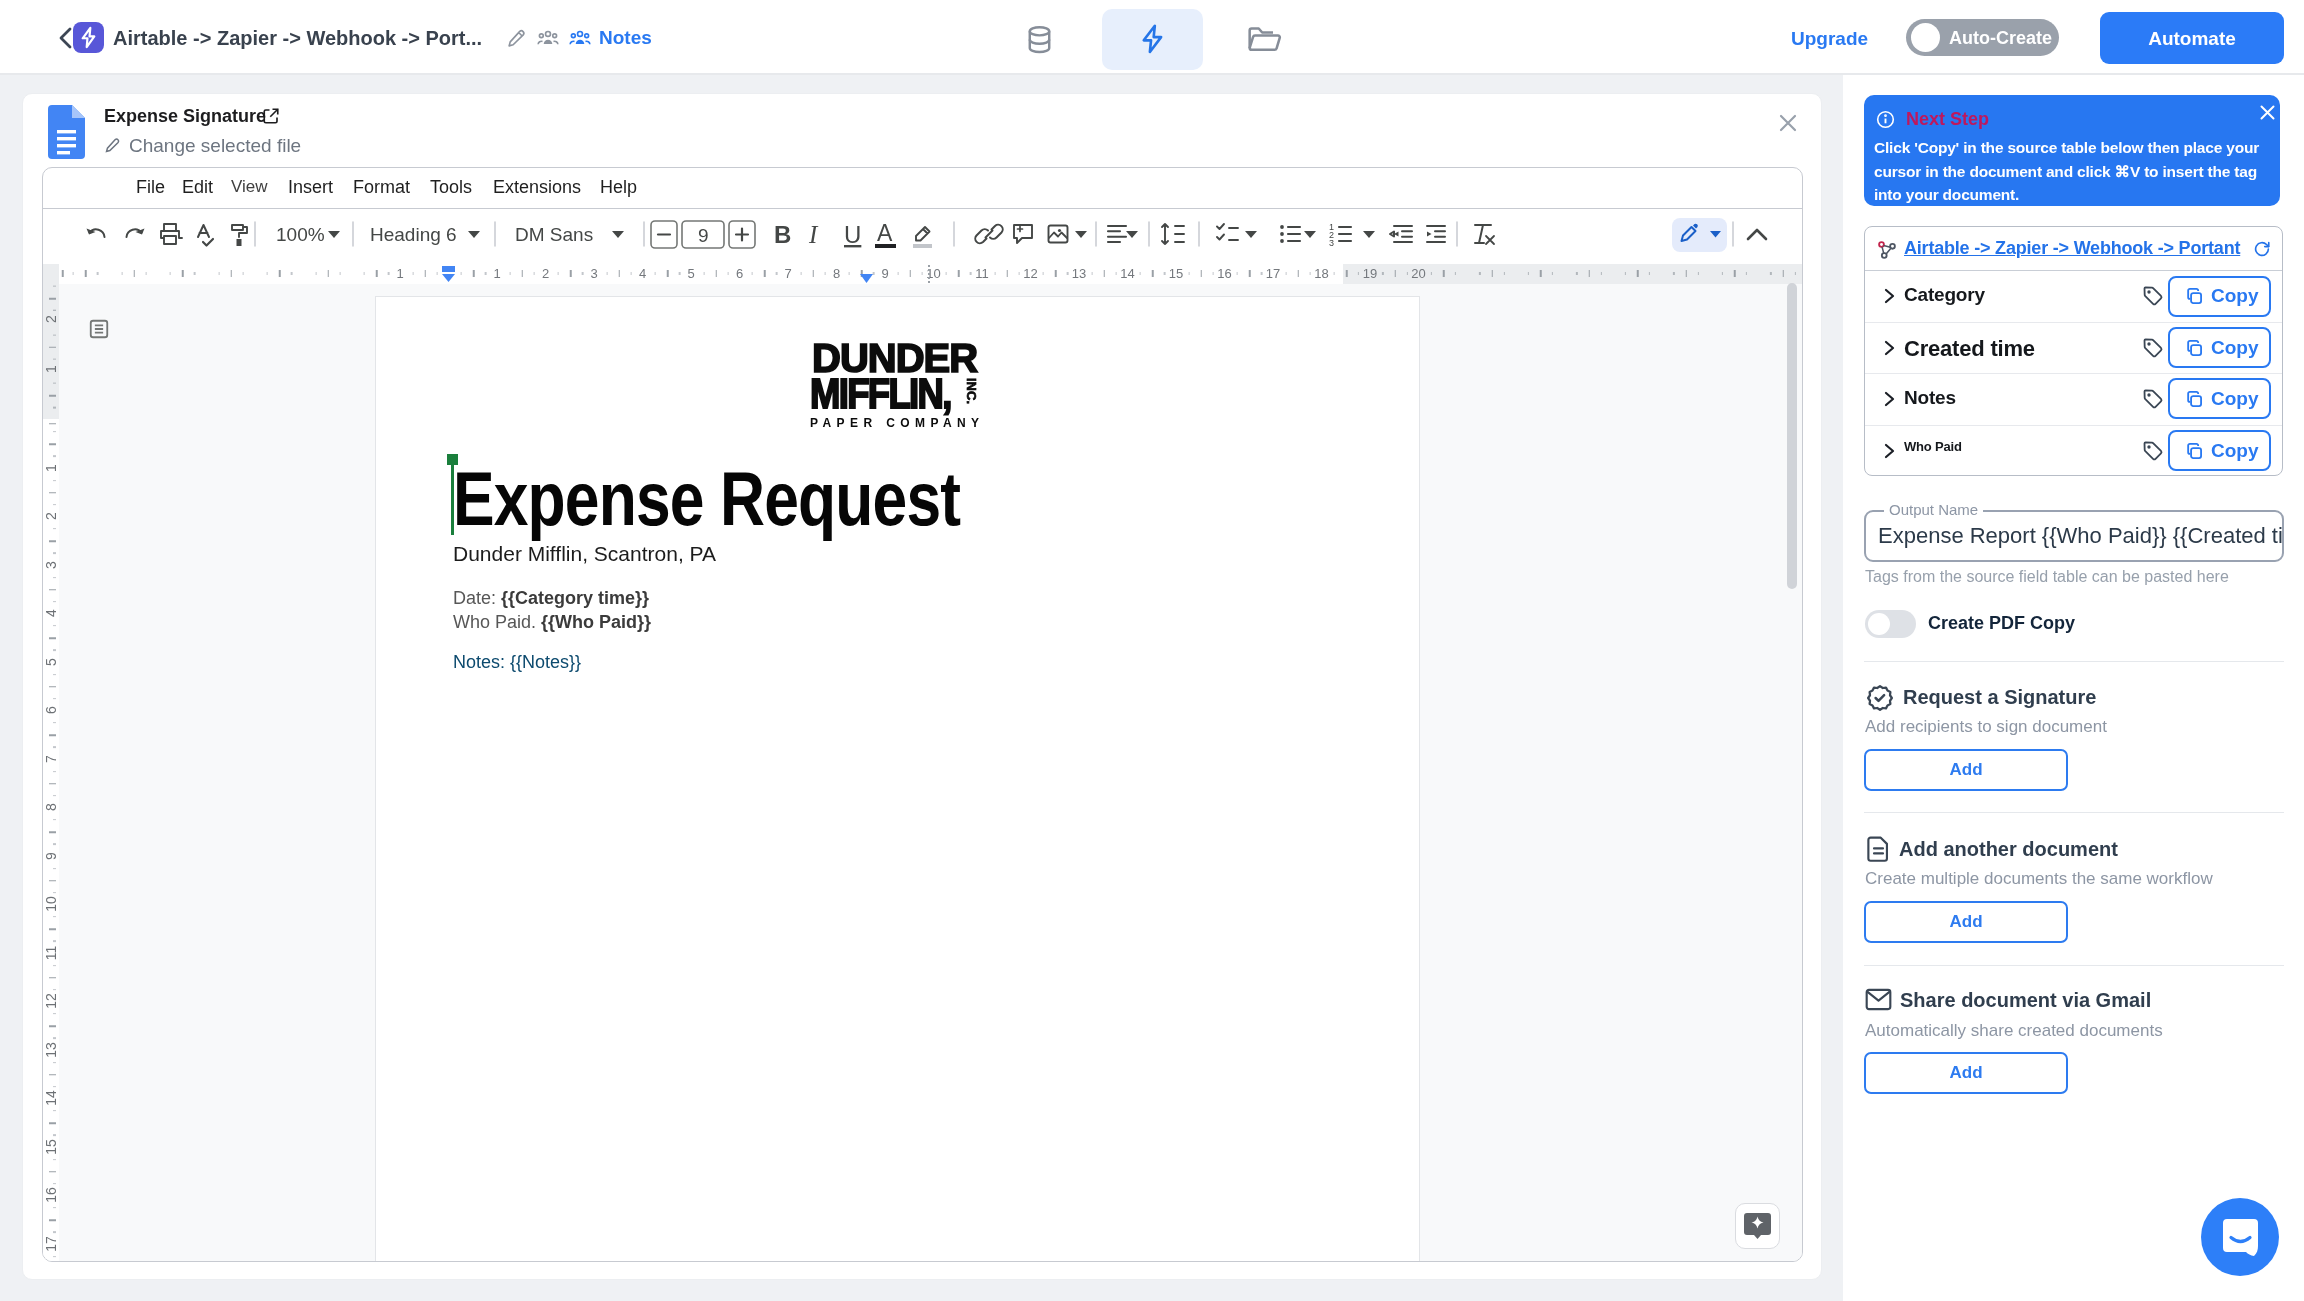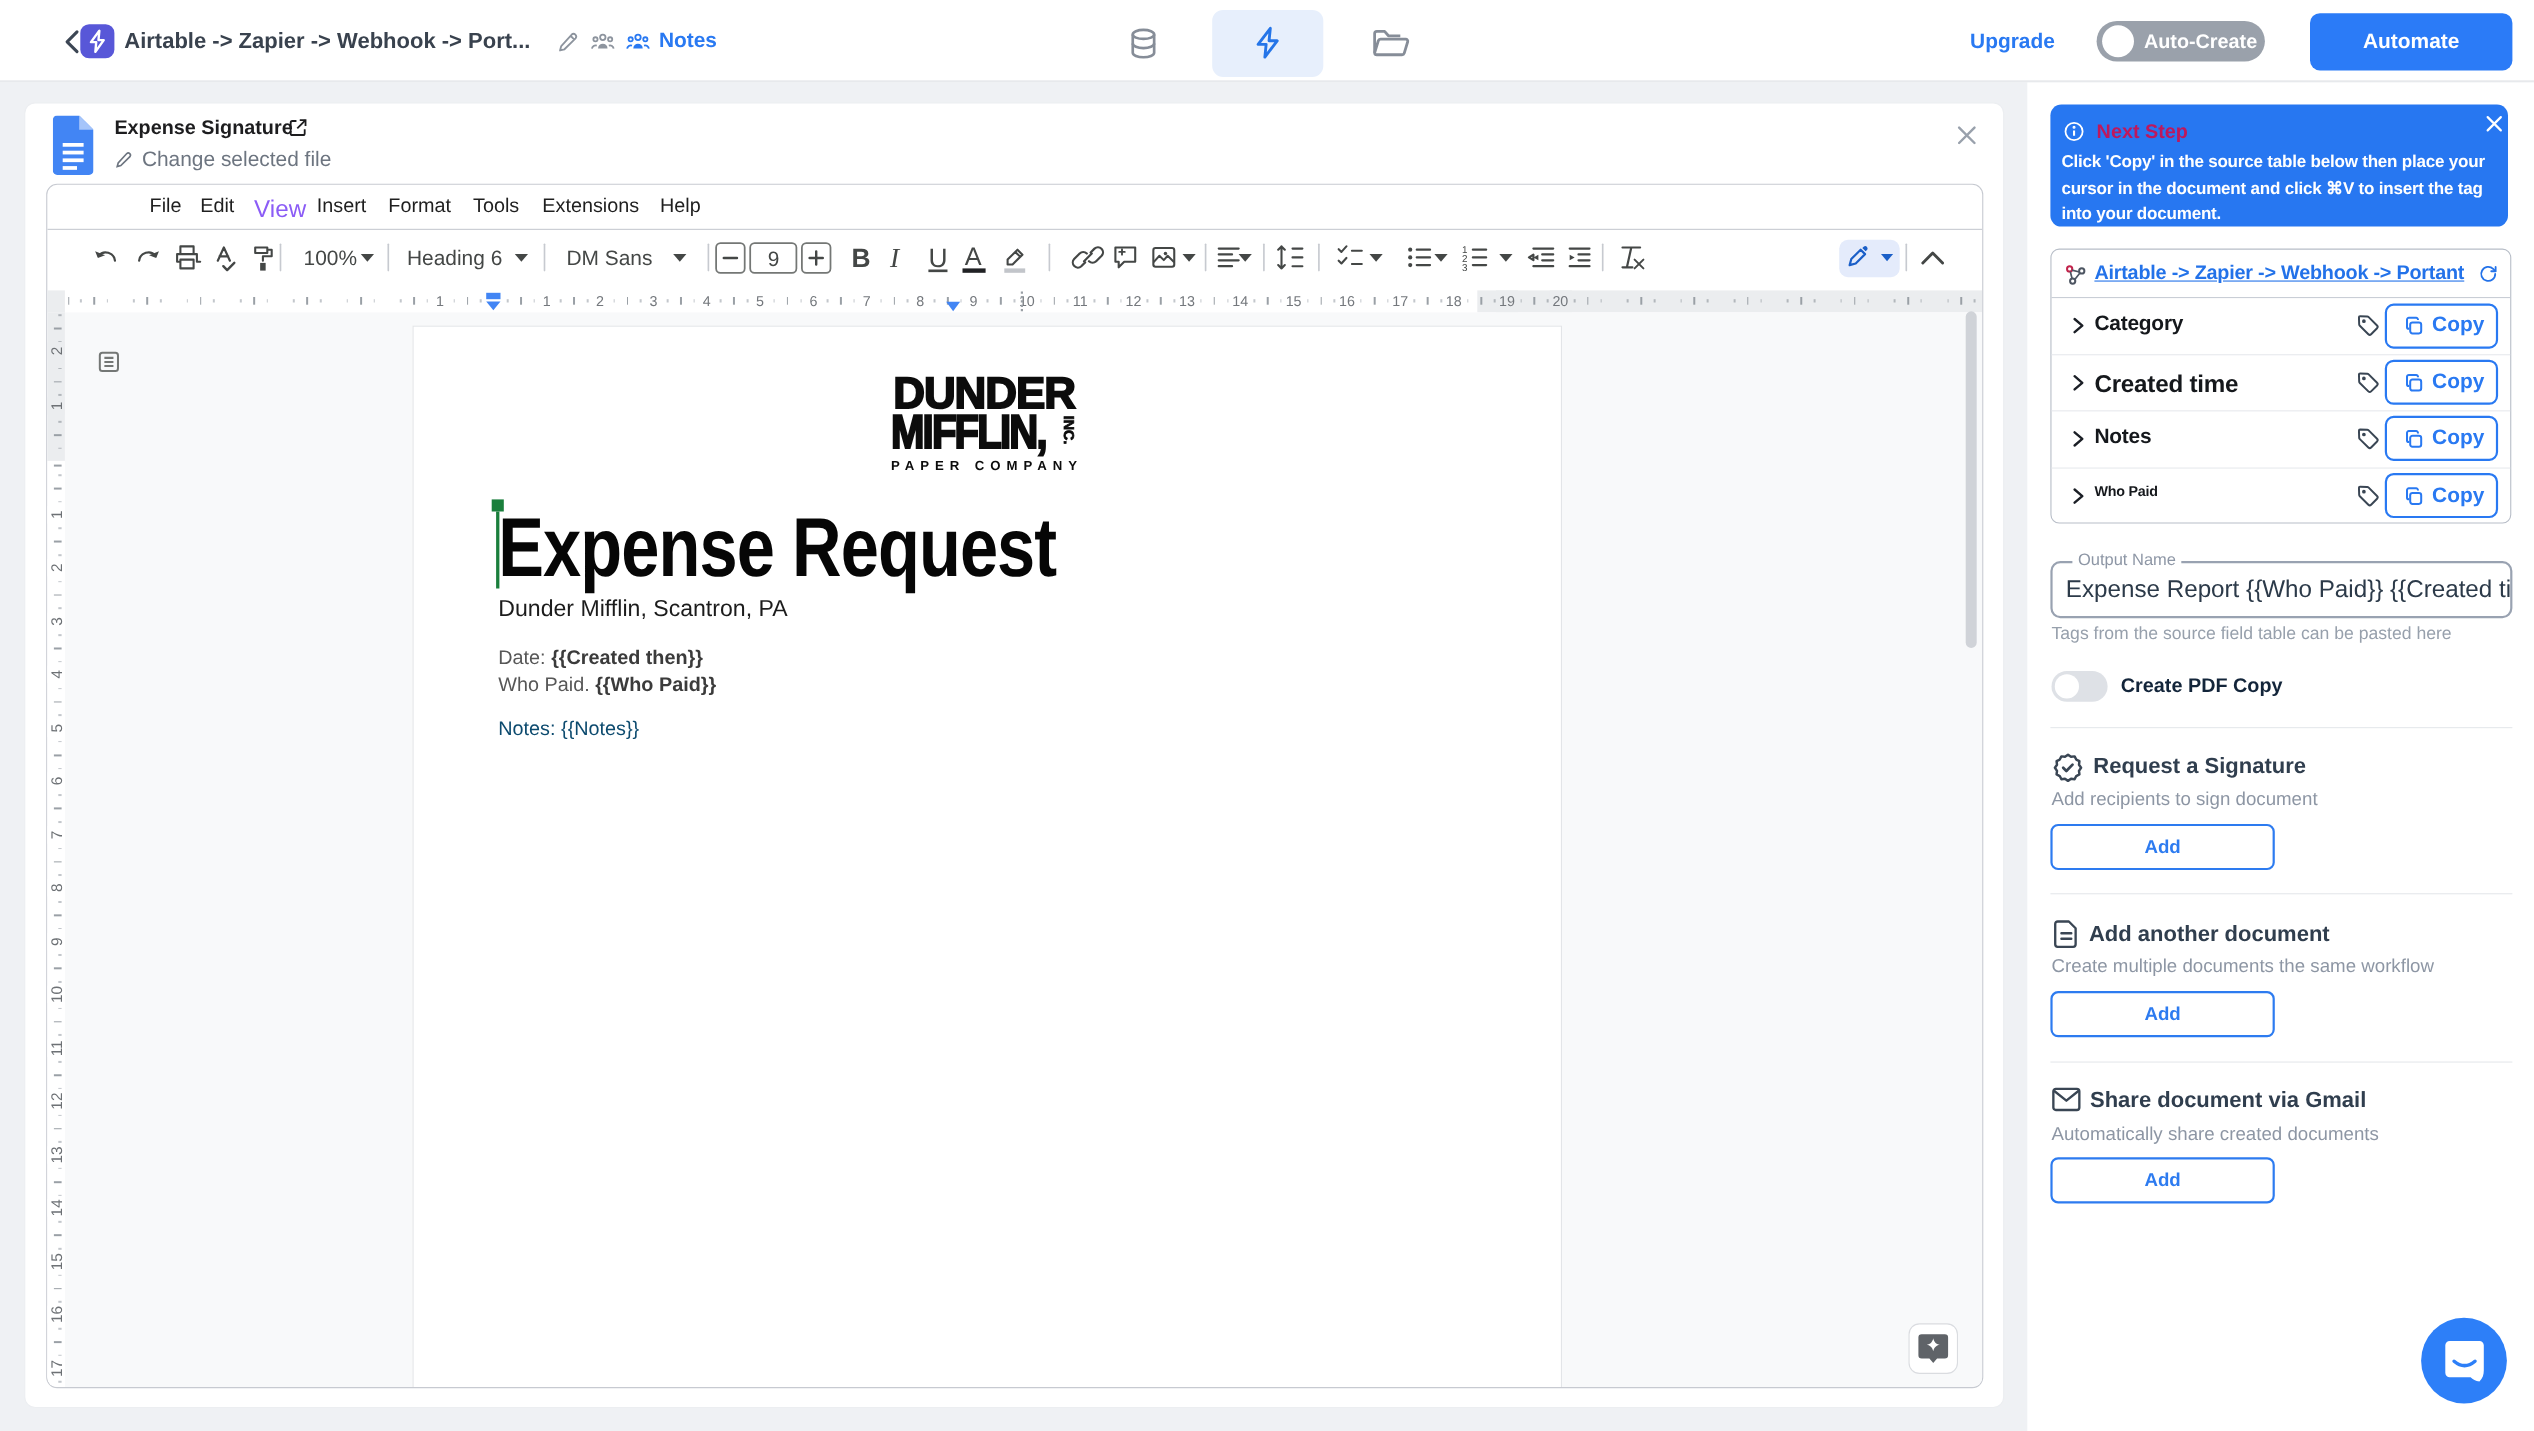--- a/index.html
+++ b/index.html
@@ -90,21 +90,21 @@
   <div class="abs" style="left:129px;top:135px;font-size:19px;color:#6d7580;">Change selected file</div>
   <svg class="abs" style="left:1776px;top:111px;" width="24" height="24" viewBox="0 0 24 24" stroke="#99a1ac" stroke-width="2.2" stroke-linecap="round">
     <path d="M5 5 L19 19 M19 5 L5 19"></path>
   </svg>
 
   <div class="abs" id="editor" style="left:42px;top:167px;width:1761px;height:1095px;border:1px solid #c7cad1;border-radius:10px;background:#fff;overflow:hidden;">
 
     <div class="abs" style="left:0;top:0;width:100%;height:41px;border-bottom:1px solid #c7cad1;"></div>
     <div class="abs" style="left:93px;top:9px;font-size:18px;color:#1f1f1f;">File</div>
     <div class="abs" style="left:139px;top:9px;font-size:18px;color:#1f1f1f;">Edit</div>
-    <div class="abs" style="left:188px;top:9px;font-size:22px;color:#8b5cf6;">View</div>
+    <div class="abs" style="left:188px;top:9px;font-size:17px;color:#404040;">View</div>
     <div class="abs" style="left:245px;top:9px;font-size:18px;color:#1f1f1f;">Insert</div>
     <div class="abs" style="left:310px;top:9px;font-size:18px;color:#1f1f1f;">Format</div>
     <div class="abs" style="left:387px;top:9px;font-size:18px;color:#1f1f1f;">Tools</div>
     <div class="abs" style="left:450px;top:9px;font-size:18px;color:#1f1f1f;">Extensions</div>
     <div class="abs" style="left:557px;top:9px;font-size:18px;color:#1f1f1f;">Help</div>
 
     <svg id="tbicons" class="abs" style="left:0;top:42px;" width="1759" height="54" viewBox="0 0 1759 54" fill="none" stroke="#444746" stroke-width="2" stroke-linecap="round" stroke-linejoin="round">
       <g transform="translate(54,24)">
           <path d="M-7.5 -1.5 a 8.5 8.5 0 0 1 15 4.5" fill="none"></path>
           <path d="M-10.5 -5.5 l2.5 6 6.5 -2.5 Z" fill="#444746" stroke="none"></path>
@@ -293,21 +293,21 @@
       <div class="abs" style="left:437px;top:42px;width:175px;font-size:40px;font-weight:bold;color:#0c0c0c;letter-spacing:-1px;line-height:1;-webkit-text-stroke:1.7px #0c0c0c;">DUNDER</div>
       <div class="abs" style="left:435px;top:76px;width:200px;font-size:43px;font-weight:bold;color:#0c0c0c;letter-spacing:-2px;transform:scaleX(0.85);transform-origin:0 0;line-height:1;-webkit-text-stroke:2px #0c0c0c;">MIFFLIN,</div>
       <div class="abs" style="left:604px;top:82px;font-size:13px;font-weight:bold;color:#0c0c0c;transform:rotate(90deg);transform-origin:0 0;-webkit-text-stroke:0.7px #0c0c0c;">INC.</div>
       <div class="abs" style="left:435px;top:120px;font-size:12px;font-weight:bold;color:#0c0c0c;letter-spacing:5.4px;">PAPER COMPANY</div>
 
       <div class="abs" style="left:72px;top:158px;width:11px;height:11px;background:#1a7f3c;"></div>
       <div class="abs" style="left:76px;top:169px;width:3px;height:70px;background:#1a7f3c;"></div>
 
       <div class="abs" style="left:78px;top:165px;font-size:76px;font-weight:bold;color:#060606;line-height:1;letter-spacing:-1px;transform:scaleX(0.82);transform-origin:0 0;">Expense Request</div>
       <div class="abs" style="left:78px;top:246px;font-size:21px;color:#1c1c1c;">Dunder Mifflin, Scantron, PA</div>
-      <div class="abs" style="left:78px;top:292px;font-size:18px;color:#575757;">Date: <b style="color:#3b3b3b;">{{Created then}}</b></div>
+      <div class="abs" style="left:78px;top:292px;font-size:18px;color:#575757;">Date: <b style="color:#3b3b3b;">{{Category time}}</b></div>
       <div class="abs" style="left:78px;top:316px;font-size:18px;color:#575757;">Who Paid. <b style="color:#3b3b3b;">{{Who Paid}}</b></div>
       <div class="abs" style="left:78px;top:356px;font-size:18px;color:#0c4a6e;">Notes: {{Notes}}</div>
     </div>
 
     <svg class="abs" style="left:45px;top:150px;" width="22" height="22" viewBox="0 0 24 24" fill="none" stroke="#747775" stroke-width="2">
       <rect x="3" y="3" width="18" height="18" rx="2.5"></rect>
       <path d="M7.5 8 H16.5 M7.5 12 H16.5 M7.5 16 H16.5"></path>
     </svg>
 
     <div class="abs" style="left:1744px;top:115px;width:10px;height:306px;border-radius:5px;background:#d0d3d8;"></div>

